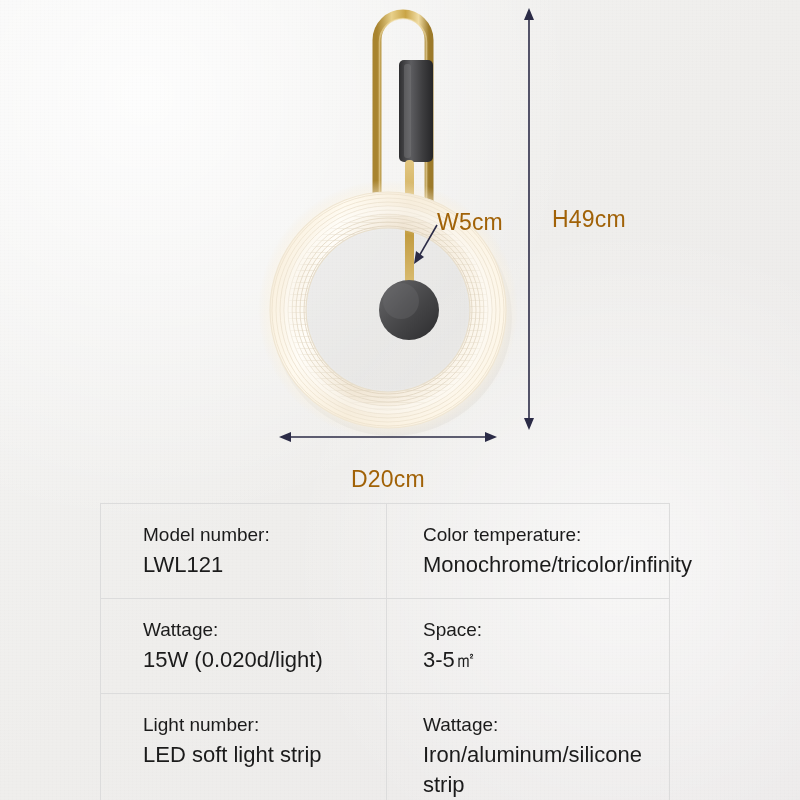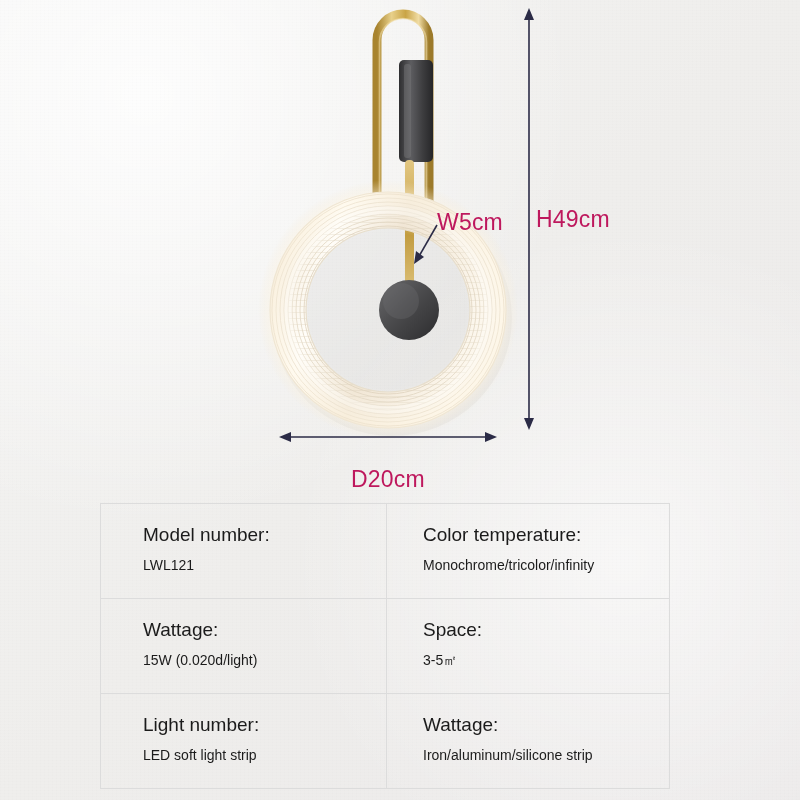--- a/index.html
+++ b/index.html
@@ -42,25 +42,25 @@
     position: absolute;
     left: 0;
     top: 0;
     width: 800px;
     height: 800px;
   }
 
   .dim-label {
     position: absolute;
     font-size: 23px;
-    color: #be185d;
+    color: #a16207;
     letter-spacing: .2px;
     white-space: nowrap;
   }
-  #label-h { left: 536px; top: 206px; text-align: center; }
+  #label-h { left: 552px; top: 206px; text-align: center; }
   #label-w { left: 437px; top: 209px; }
   #label-d { left: 351px; top: 466px; }
 
   
   .spec-table {
     position: absolute;
     left: 100px;
     top: 503px;
     width: 570px;
     border-collapse: collapse;
@@ -74,21 +74,21 @@
     box-sizing: border-box;
   }
   .spec-table td:first-child { width: 286px; padding-left: 42px; }
   .spec-key {
     font-size: 19px;
     line-height: 30px;
     color: #1b1b1b;
     display: block;
   }
   .spec-val {
-    font-size: 14px;
+    font-size: 22px;
     line-height: 30px;
     color: #1b1b1b;
     display: block;
   }
 </style>
 </head>
 <body>
 
 <div class="bg-texture"></div>
 <div class="bg-noise"></div>

